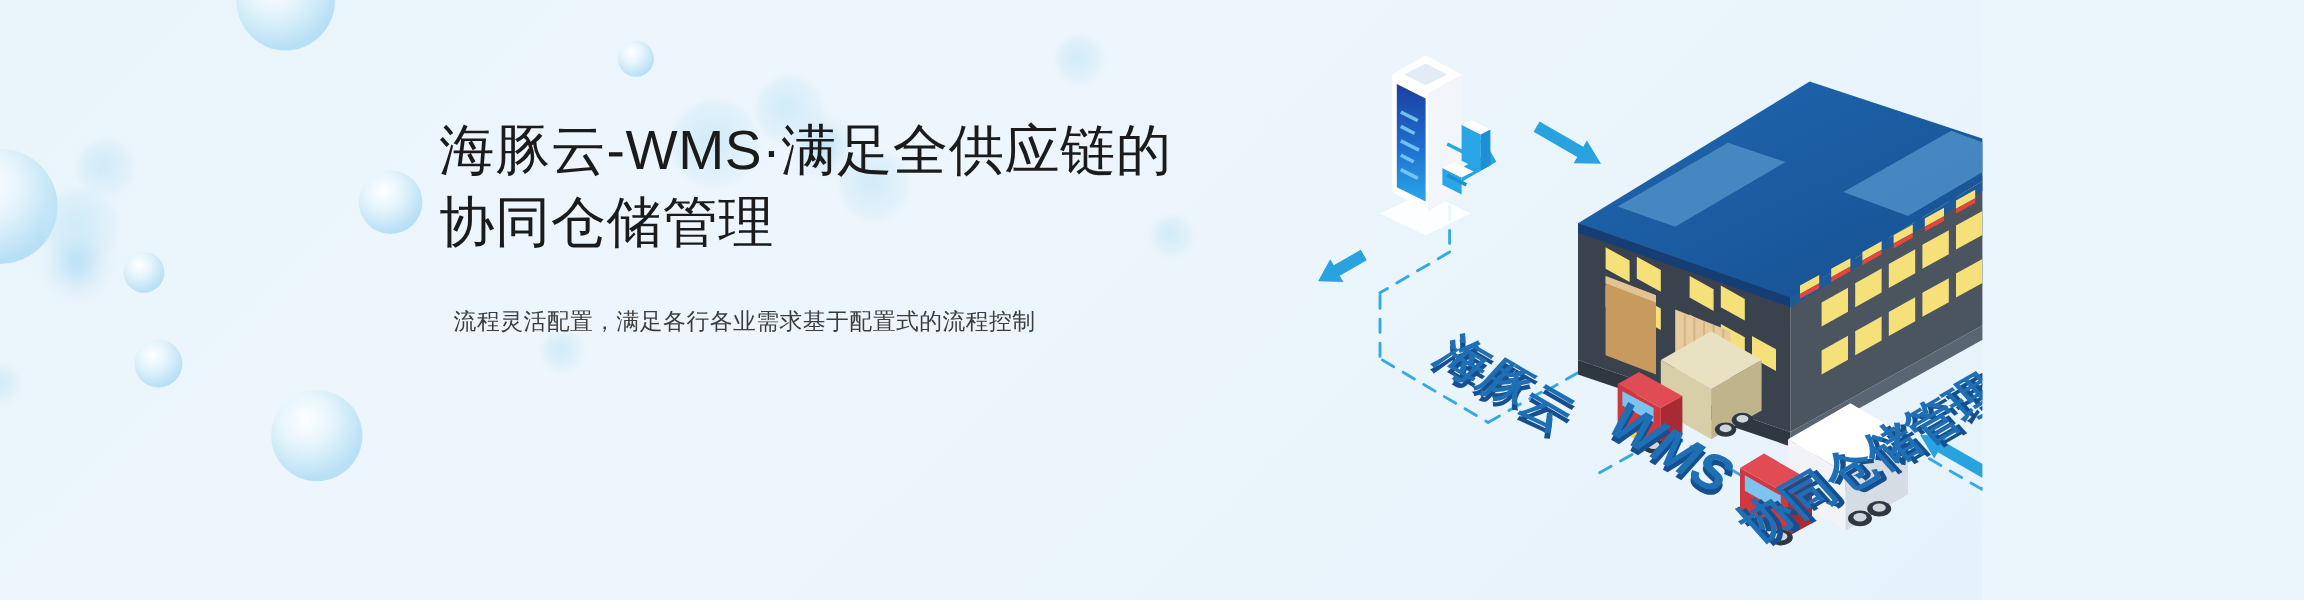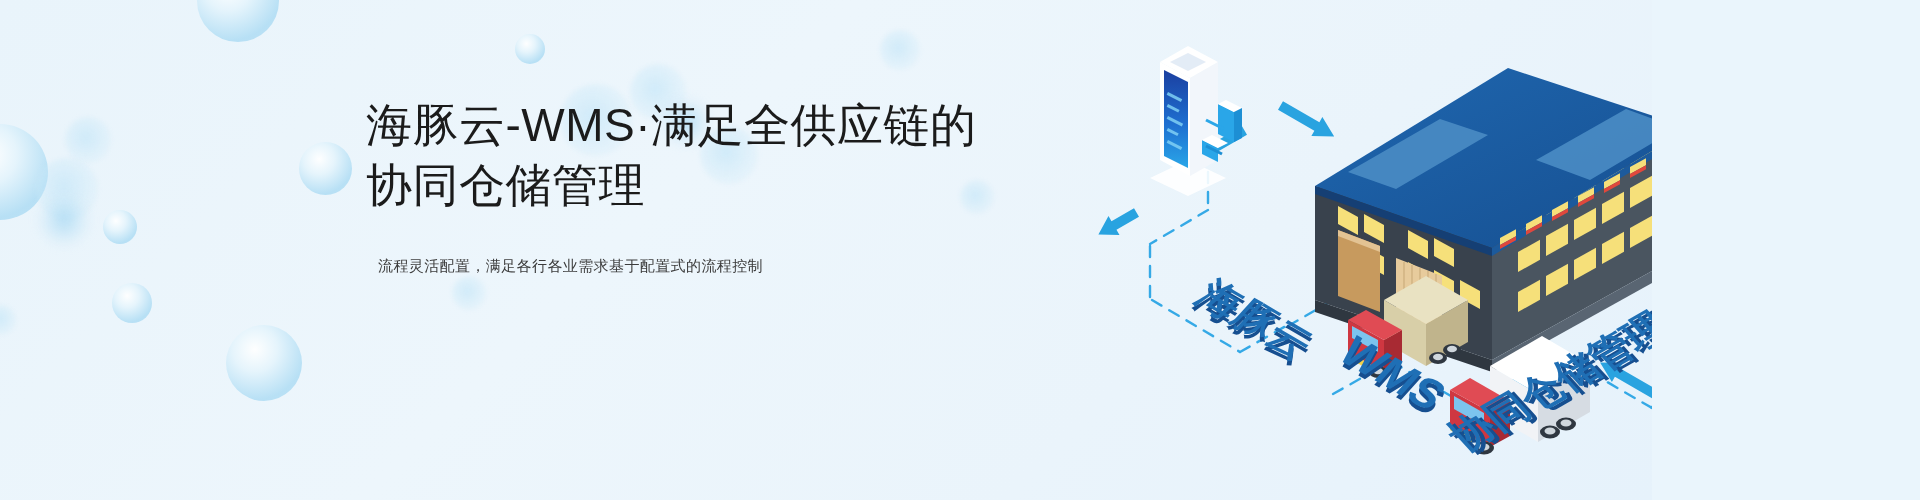--- a/index.html
+++ b/index.html
@@ -37,21 +37,21 @@
         rgba(220,240,251,0) 100%);
     filter:blur(6px);
   }
   
   .copy{position:absolute;left:366px;top:96px;width:760px;}
   .headline{
     margin:0;color:#1b1b1b;font-size:46px;line-height:1.30;
     font-weight:400;letter-spacing:.5px;white-space:pre-line;
   }
   .subtitle{
-    margin:38px 0 0 12px;color:#3c3c3c;font-size:15px;
+    margin:38px 0 0 12px;color:#3c3c3c;font-size:19px;
     line-height:1.6;letter-spacing:.4px;
   }
   
   .art{position:absolute;left:1090px;top:0;width:830px;height:500px;}
   .art svg{display:block;width:830px;height:500px;}
 </style>
 </head>
 <body>
 
 <div id="banner">

